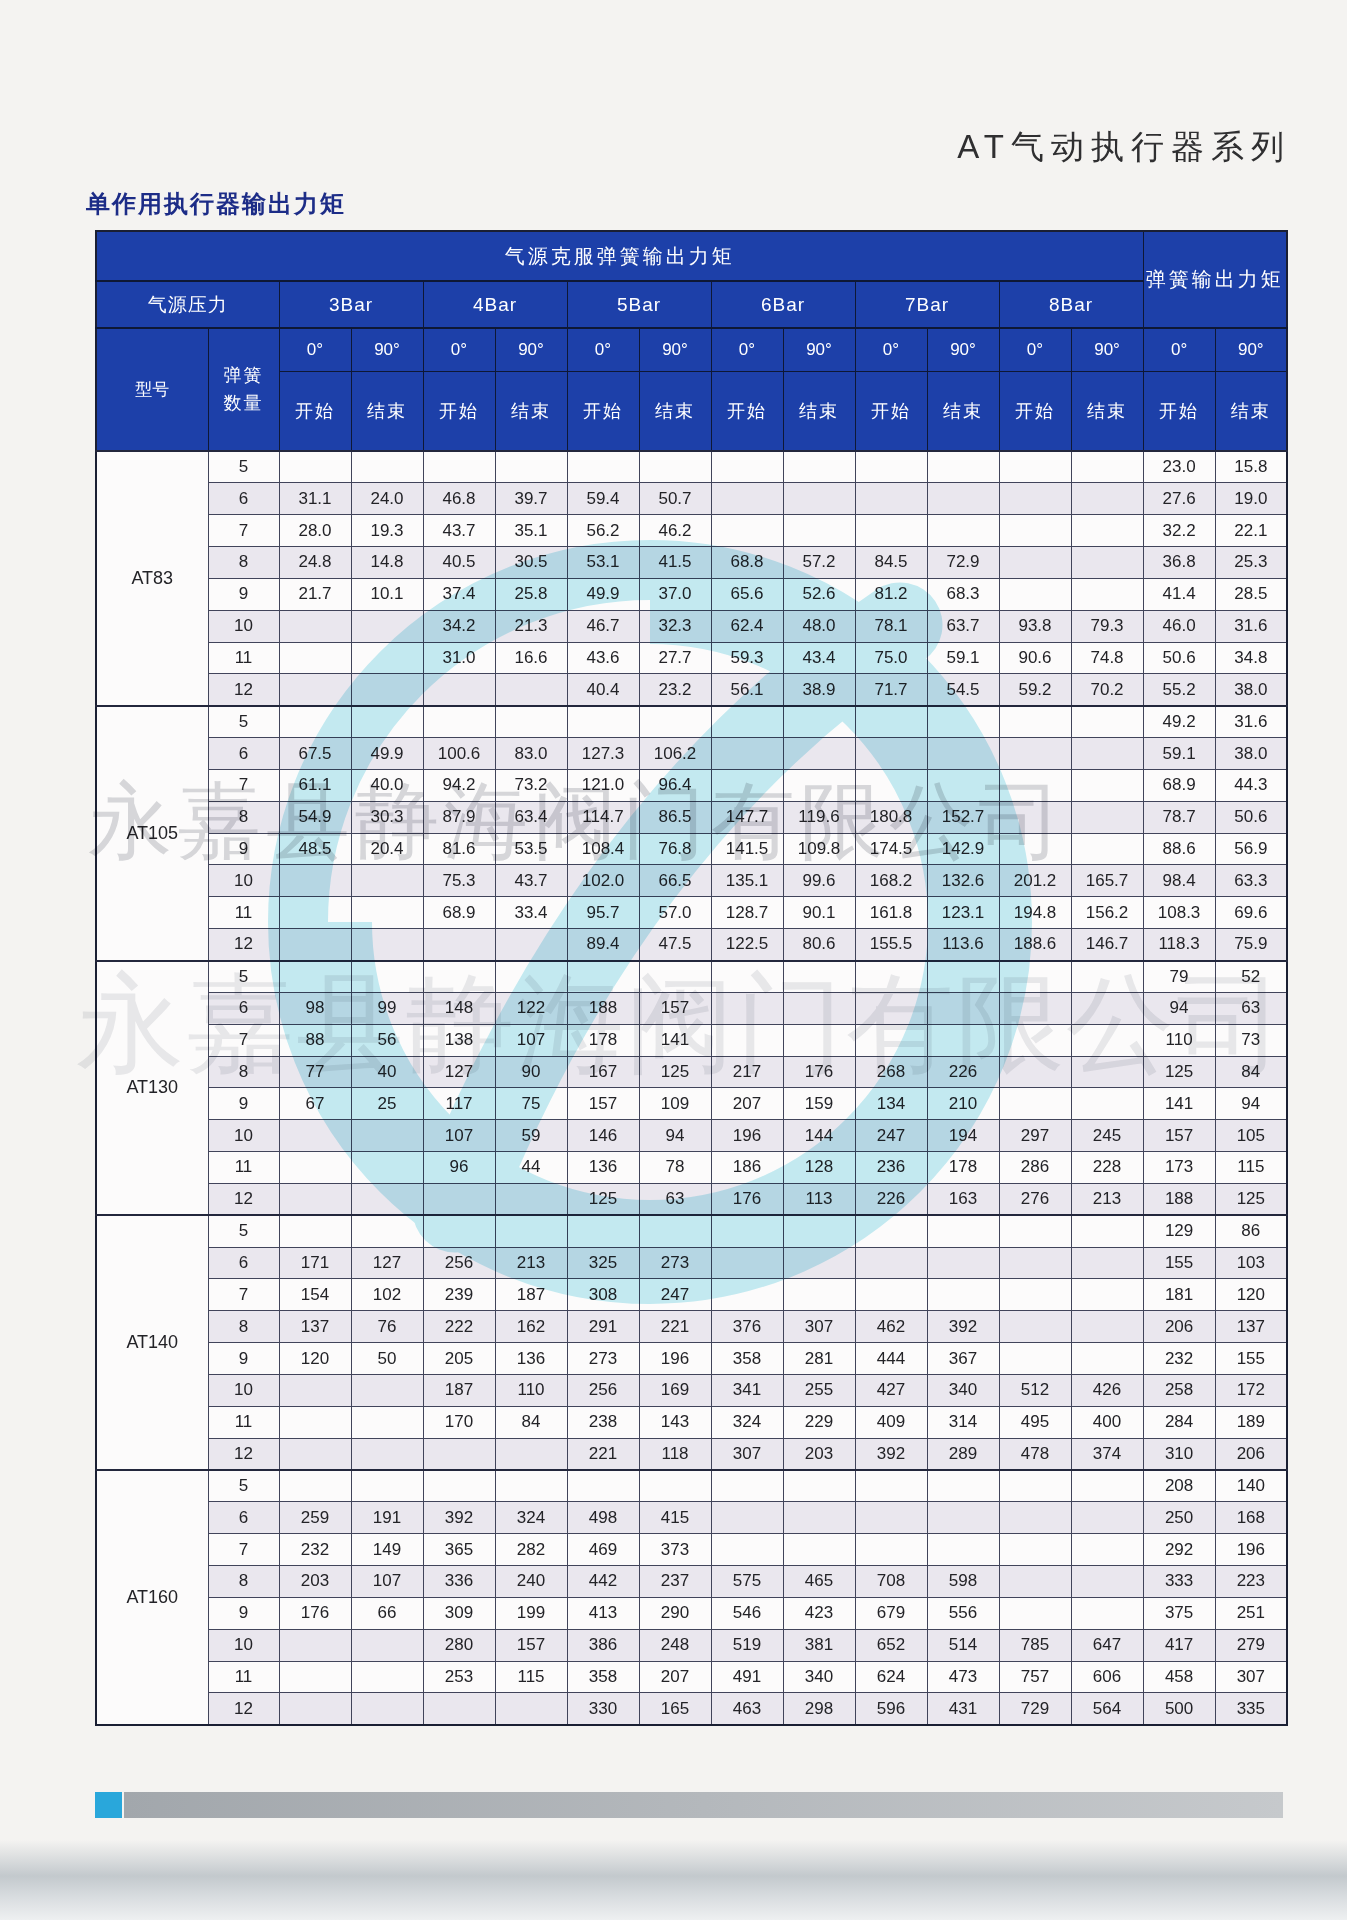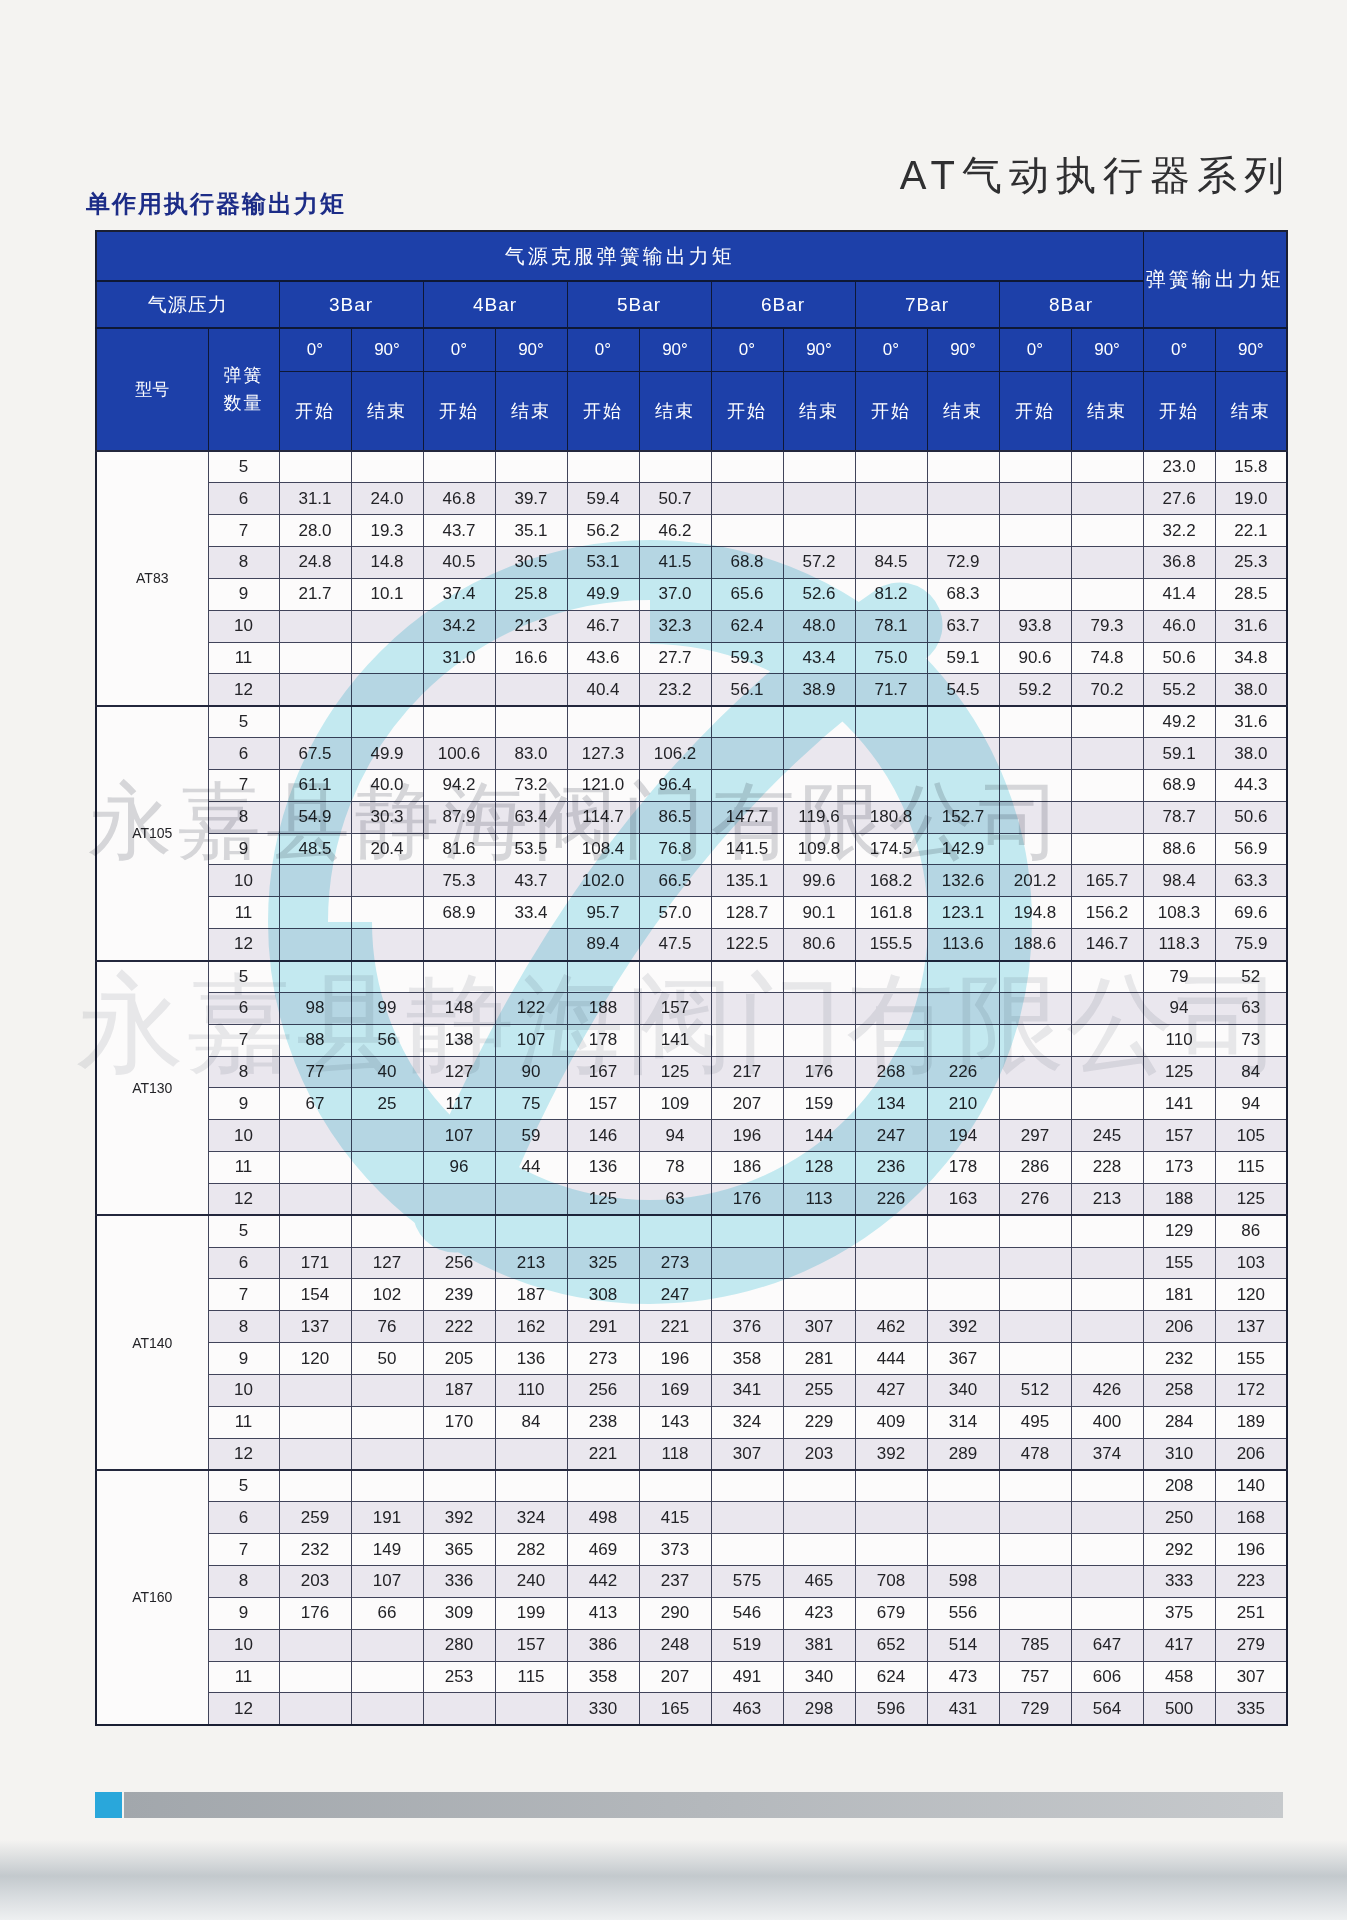--- a/index.html
+++ b/index.html
@@ -5,22 +5,22 @@
   html,body{margin:0;padding:0;}
   body{
     width:1347px;height:1920px;
     background:#f4f3f1;
     font-family:"Liberation Sans","DejaVu Sans",sans-serif;
     position:relative;overflow:hidden;
   }
   .page{position:absolute;inset:0;}
 
   .page-header{
-    position:absolute;top:148px;right:56px;
-    font-size:40px;color:#2f2f31;letter-spacing:7px;
+    position:absolute;top:125px;right:56px;
+    font-size:33px;color:#2f2f31;letter-spacing:7px;
   }
   .section-title{
     position:absolute;top:188px;left:86px;
     font-size:24px;font-weight:bold;color:#1c2c87;letter-spacing:2px;
   }
 
   .table-wrap{position:absolute;top:230px;left:95px;}
   table{
     border-collapse:collapse;table-layout:fixed;width:1188px;
     border:2px solid #1a1f33;
@@ -42,21 +42,21 @@
   thead tr.row-b th, thead tr.row-a th{border-bottom-width:2px;}
 
   tbody tr{height:31.85px;}
   tbody td{
     border:1px solid #41445a;
     background:#fcfbfb;
     font-size:17px;color:#232327;
   }
   tbody tr.alt td{background:#eae7ee;}
   tbody tr.group-top td{border-top:2px solid #23273c;}
-  tbody td.model{font-size:14px;background:#fcfbfb;}
+  tbody td.model{font-size:18px;background:#fcfbfb;}
   thead{border-bottom:2px solid #10193a;}
 
   
   .watermark-text{
     position:absolute;white-space:nowrap;font-weight:normal;
     pointer-events:none;mix-blend-mode:multiply;
   }
   .wm1{top:765px;left:88px;font-size:84px;letter-spacing:5px;color:#5d636e;opacity:0.24;}
   .wm2{top:952px;left:76px;font-size:108px;letter-spacing:2px;color:#6f7683;opacity:0.15;}
   .watermark-logo{

